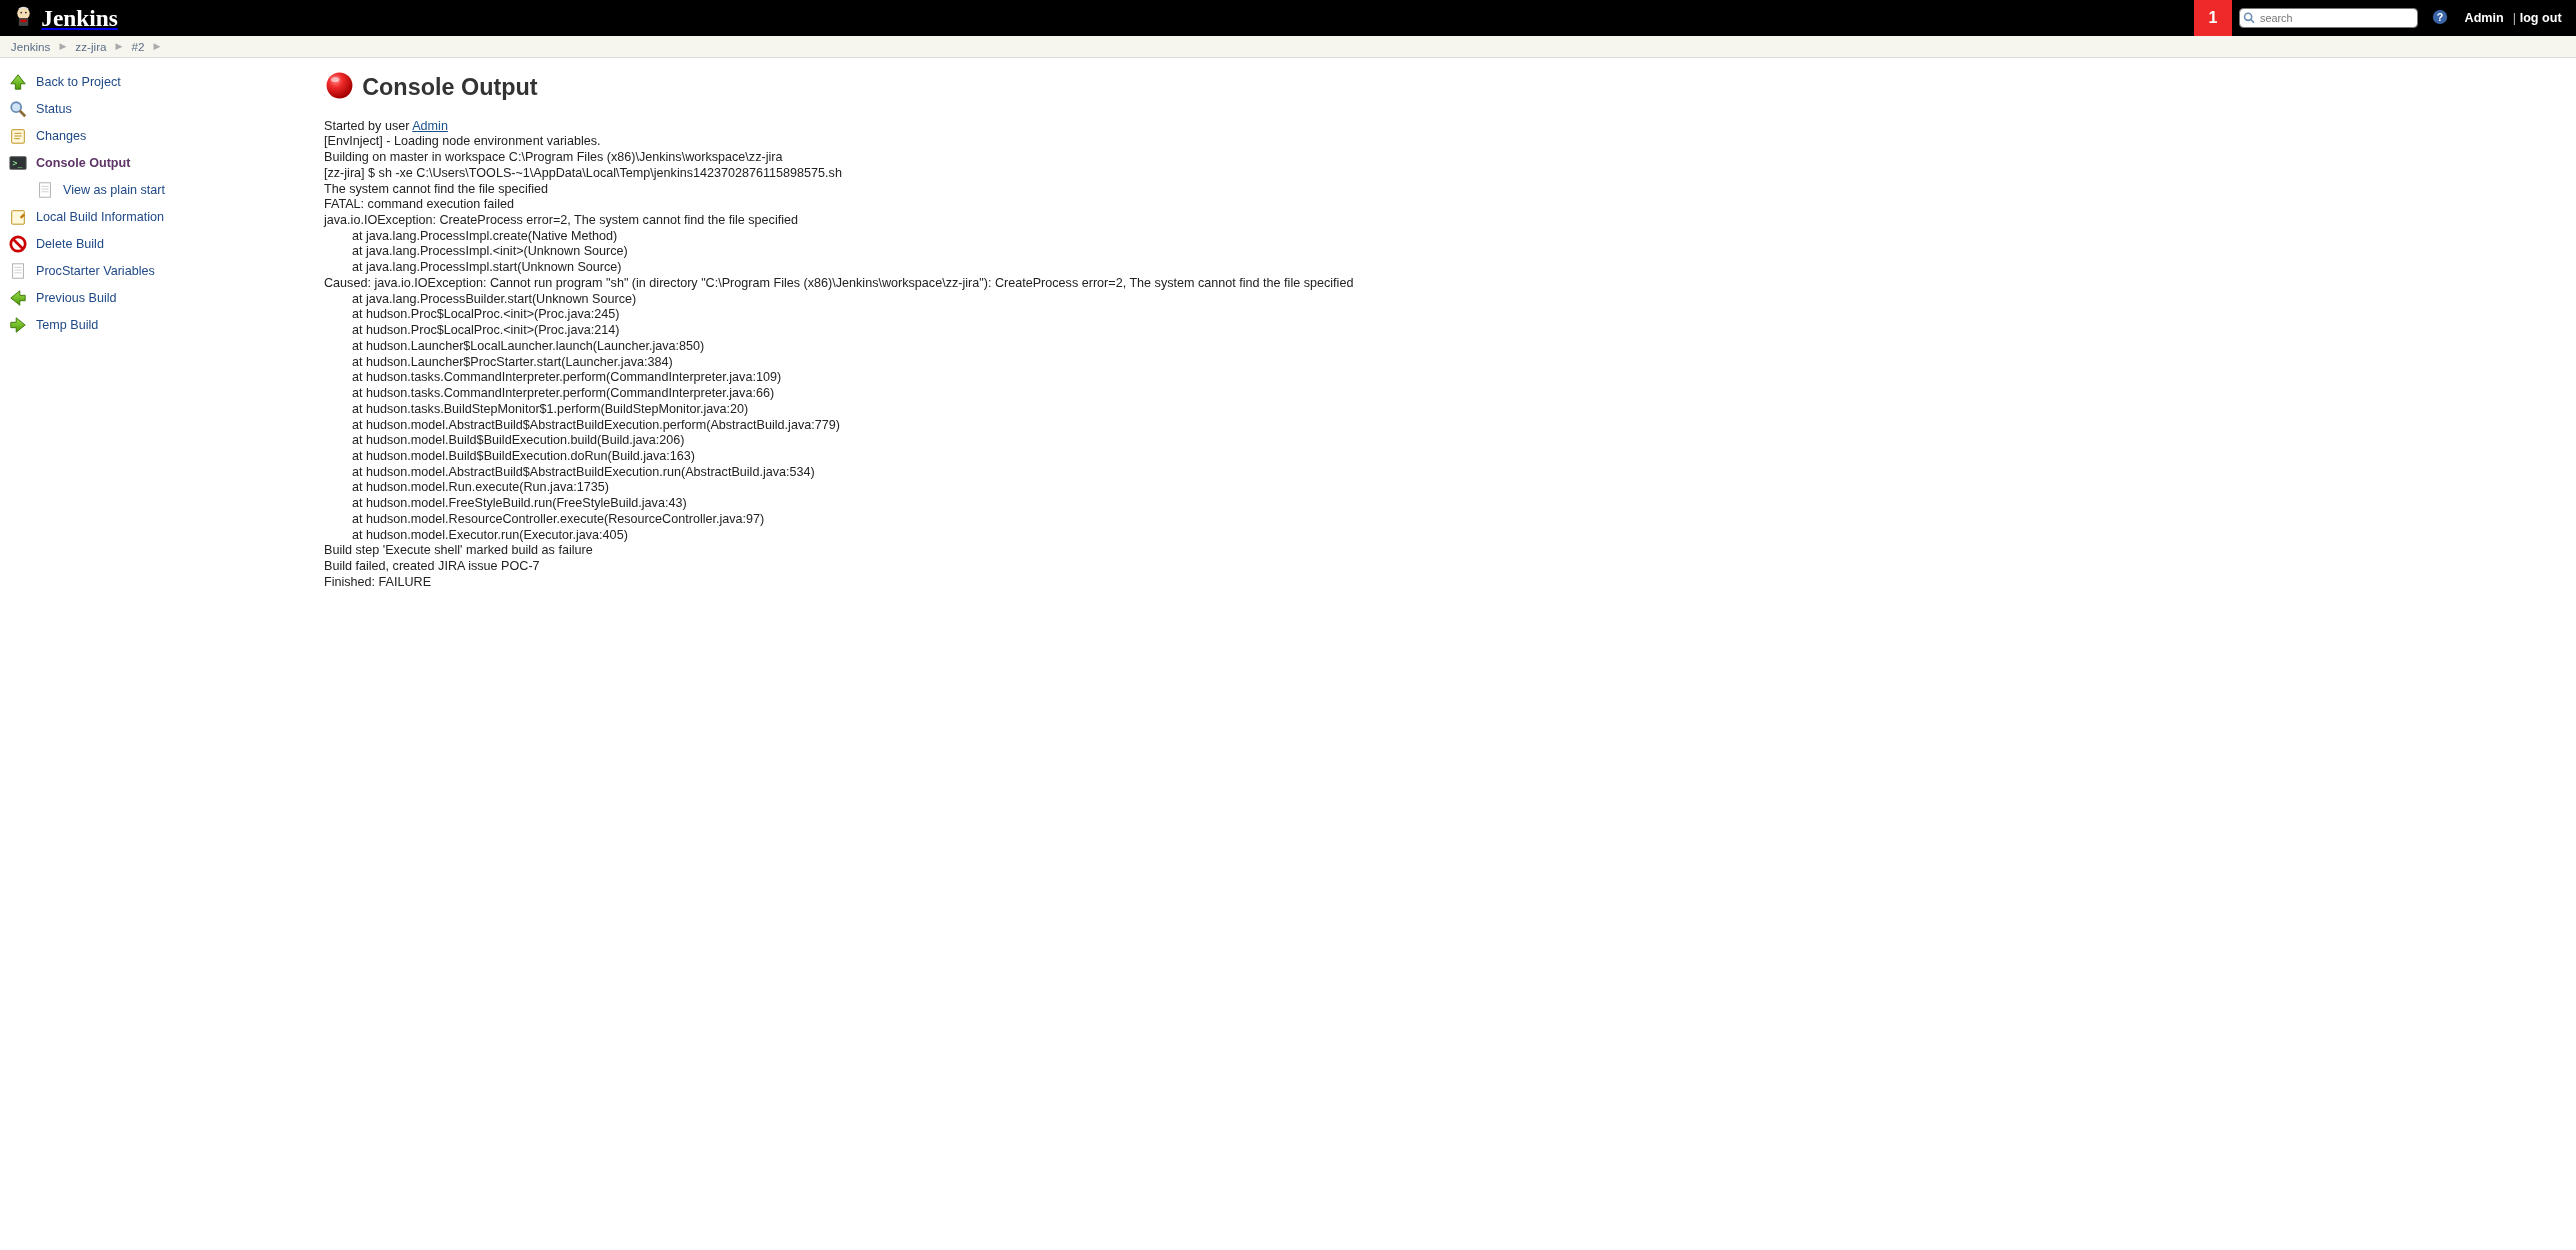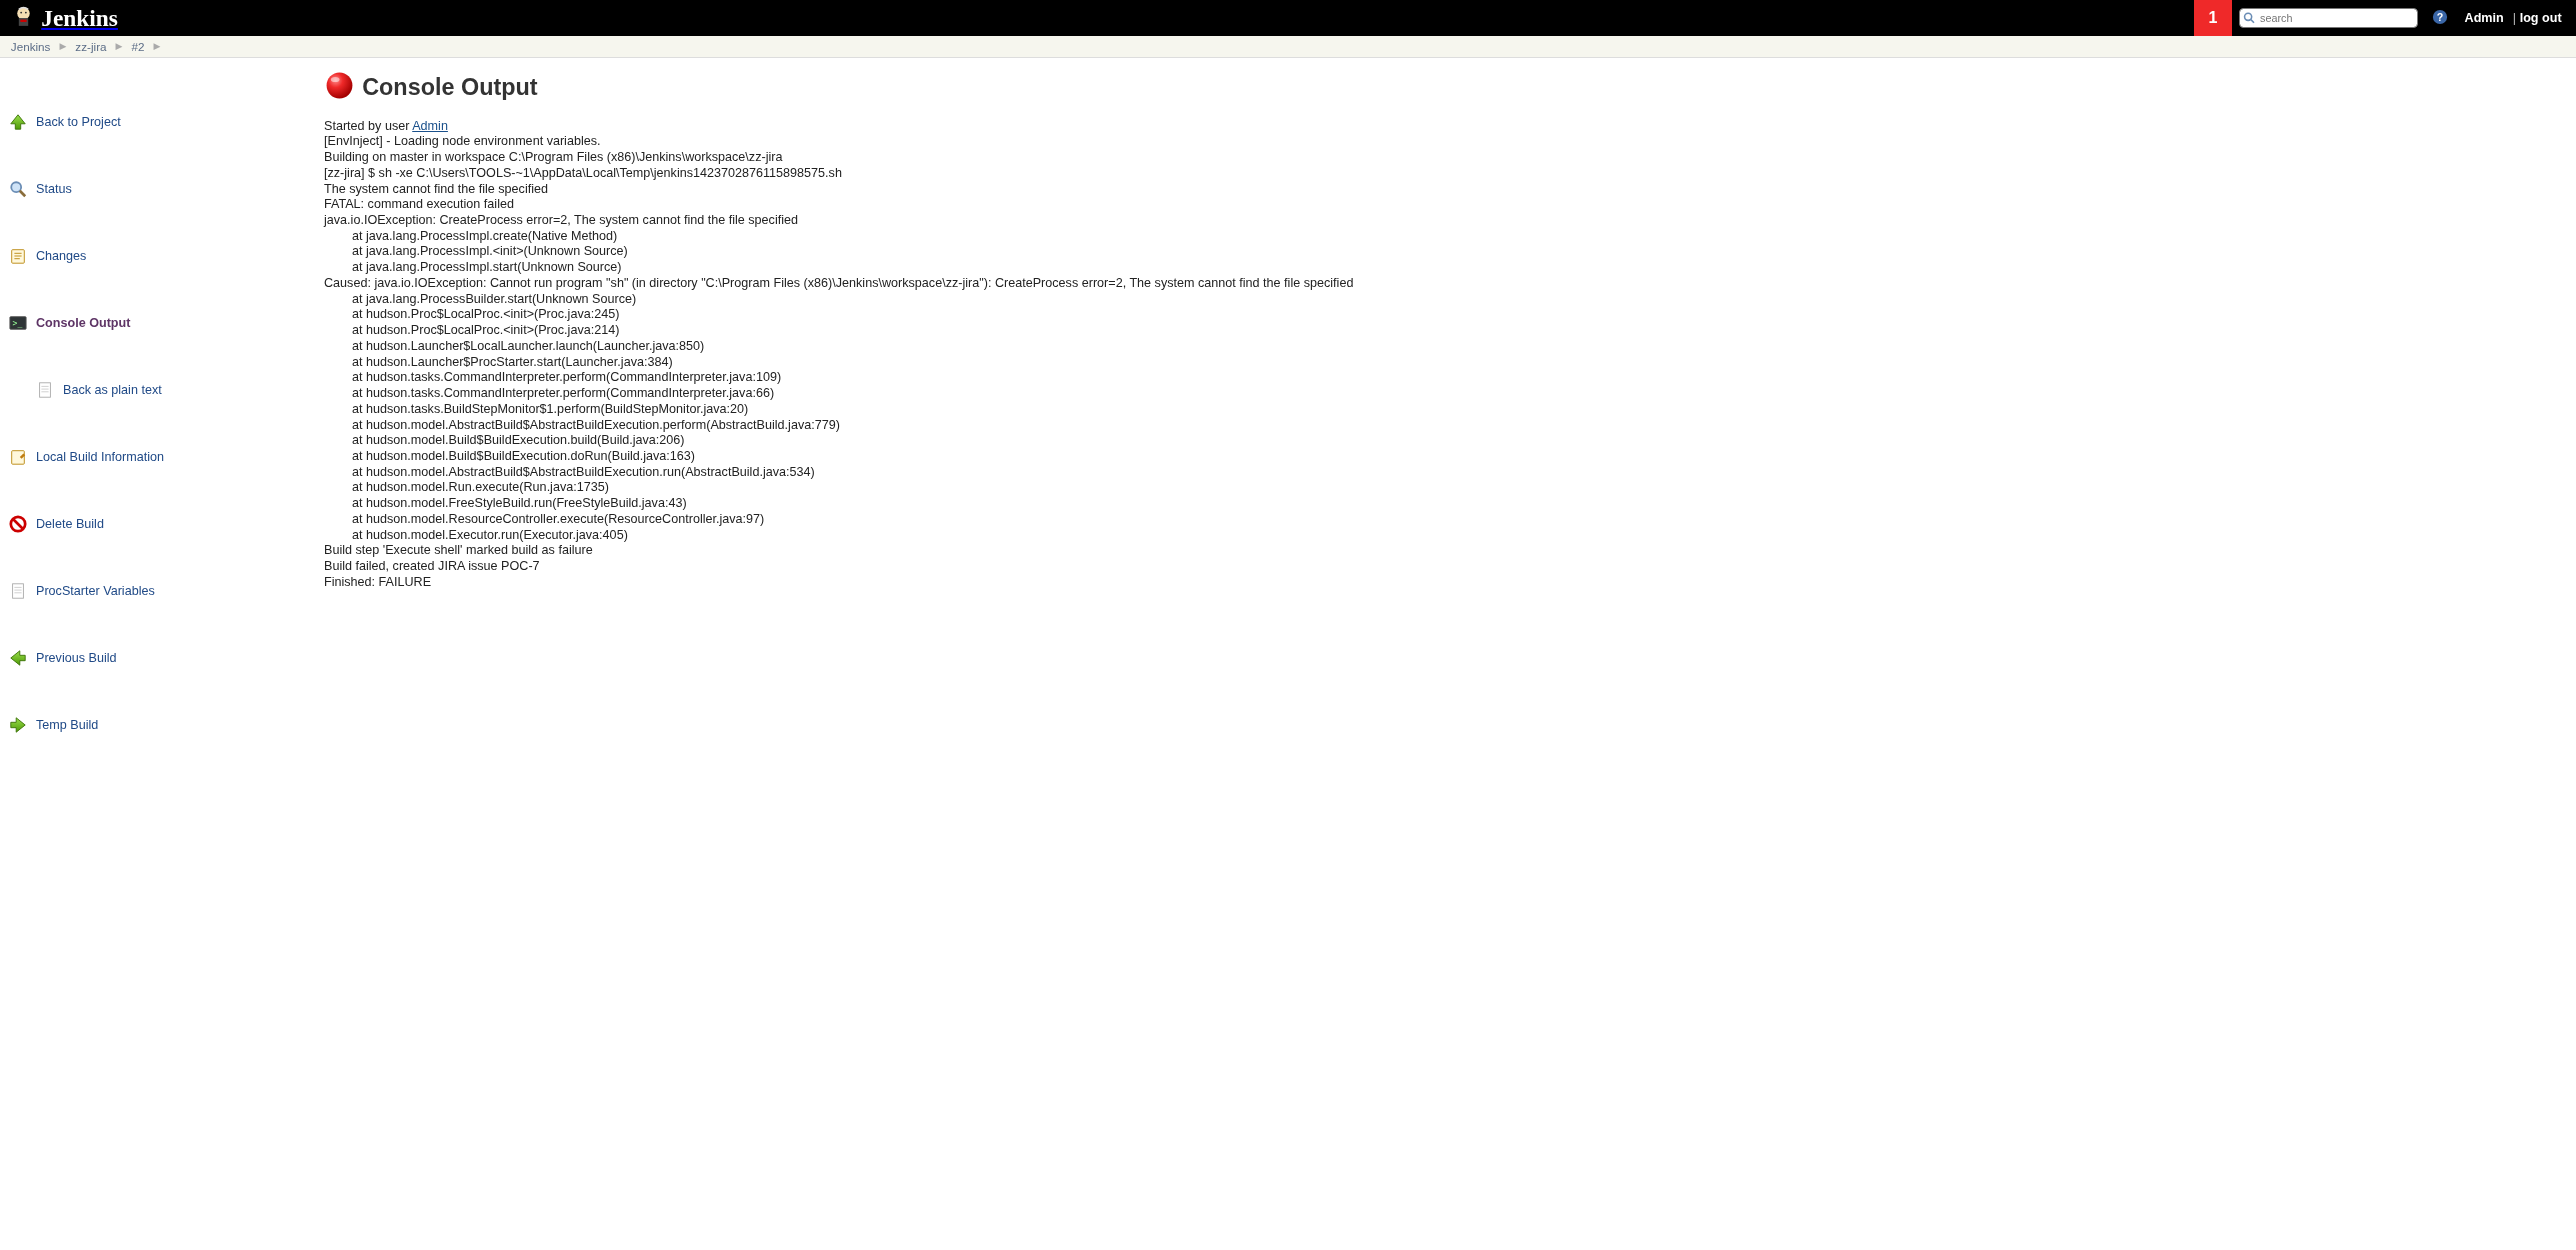--- a/index.html
+++ b/index.html
@@ -99,21 +99,20 @@
   .sidebar {
     width: 324px;
     padding: 10.8px 9px;
   }
   .task {
     display: flex;
     align-items: center;
     gap: 9px;
     padding: 4.5px 0;
     font-size: 12.6px;
-    margin-top: 40px;
   }
   .task-icon {
     width: 18px;
     height: 18px;
     flex-shrink: 0;
   }
   .task a { color: #204a87; text-decoration: none; }
   .task.active a { color: #5e3566; font-weight: 600; }
   .task.sub { padding-left: 27px; }
   .main {
@@ -251,21 +250,21 @@
 
     <div class="task sub">
       <span class="task-icon">
         <svg viewBox="0 0 20 20">
             <rect x="4" y="2" width="12" height="16" fill="#fff" stroke="#aaa"></rect>
             <line x1="6" y1="6" x2="14" y2="6" stroke="#ccc"></line>
             <line x1="6" y1="9" x2="14" y2="9" stroke="#ccc"></line>
             <line x1="6" y1="12" x2="14" y2="12" stroke="#ccc"></line>
           </svg>
       </span>
-      <a href="#">Back as plain text</a>
+      <a href="#">View as plain start</a>
     </div>
 
     <div class="task">
       <span class="task-icon">
         <svg viewBox="0 0 20 20">
             <rect x="3" y="3" width="14" height="15" rx="1" fill="#fff8dc" stroke="#b8860b"></rect>
             <path d="M14 6 L18 2 L16 0 L12 4 Z" fill="#c17d11" transform="translate(0,6)"></path>
           </svg>
       </span>
       <a href="#">Local Build Information</a>

